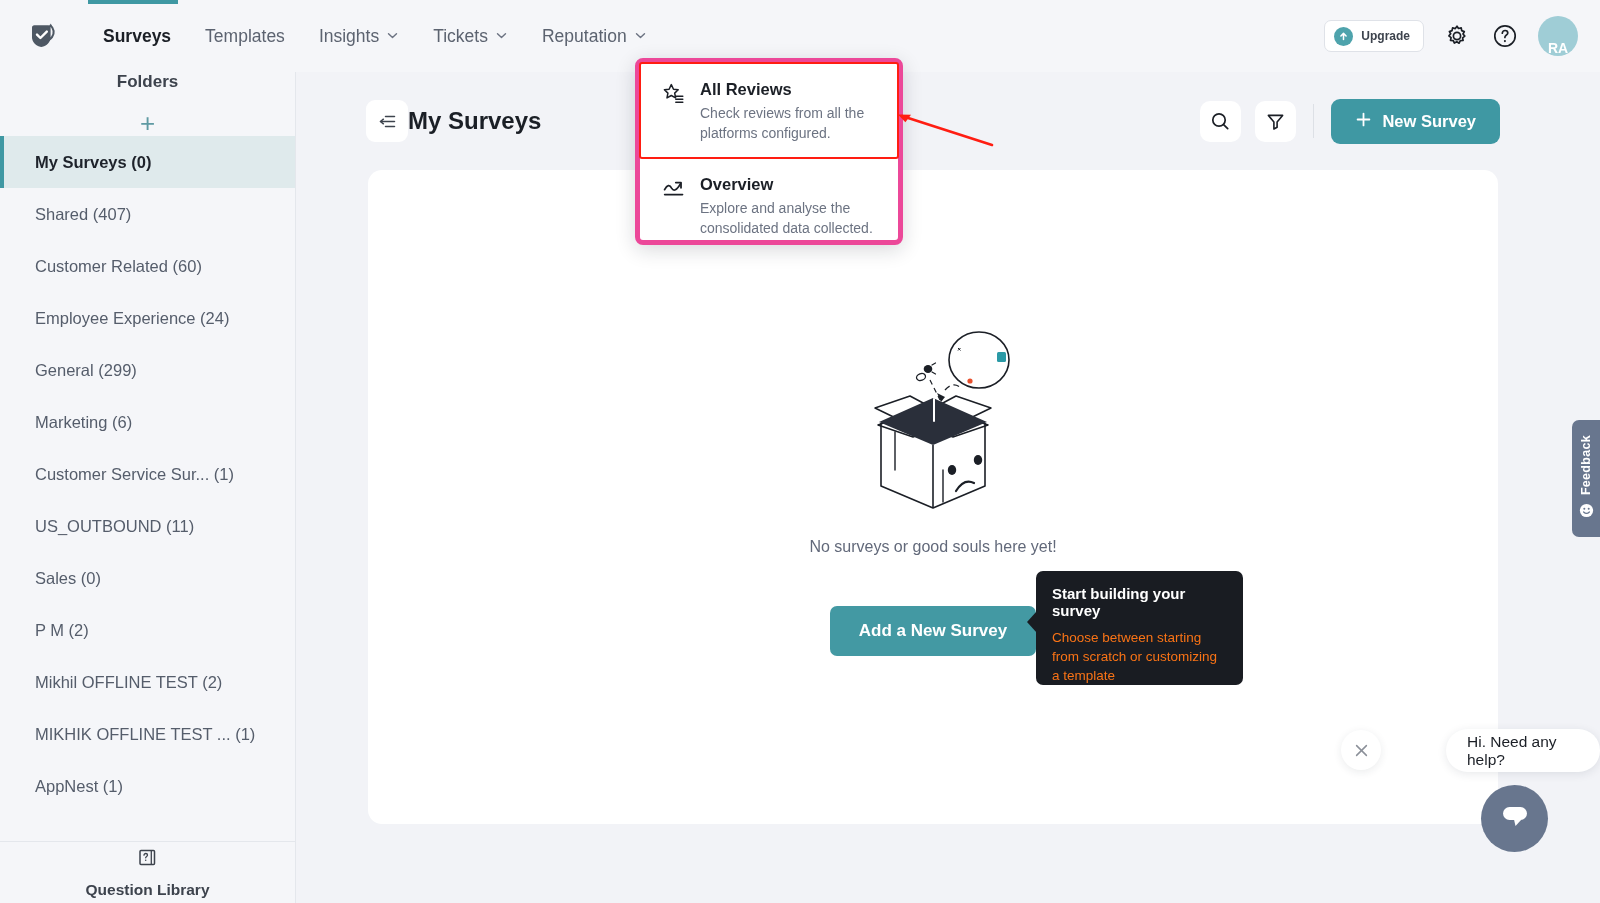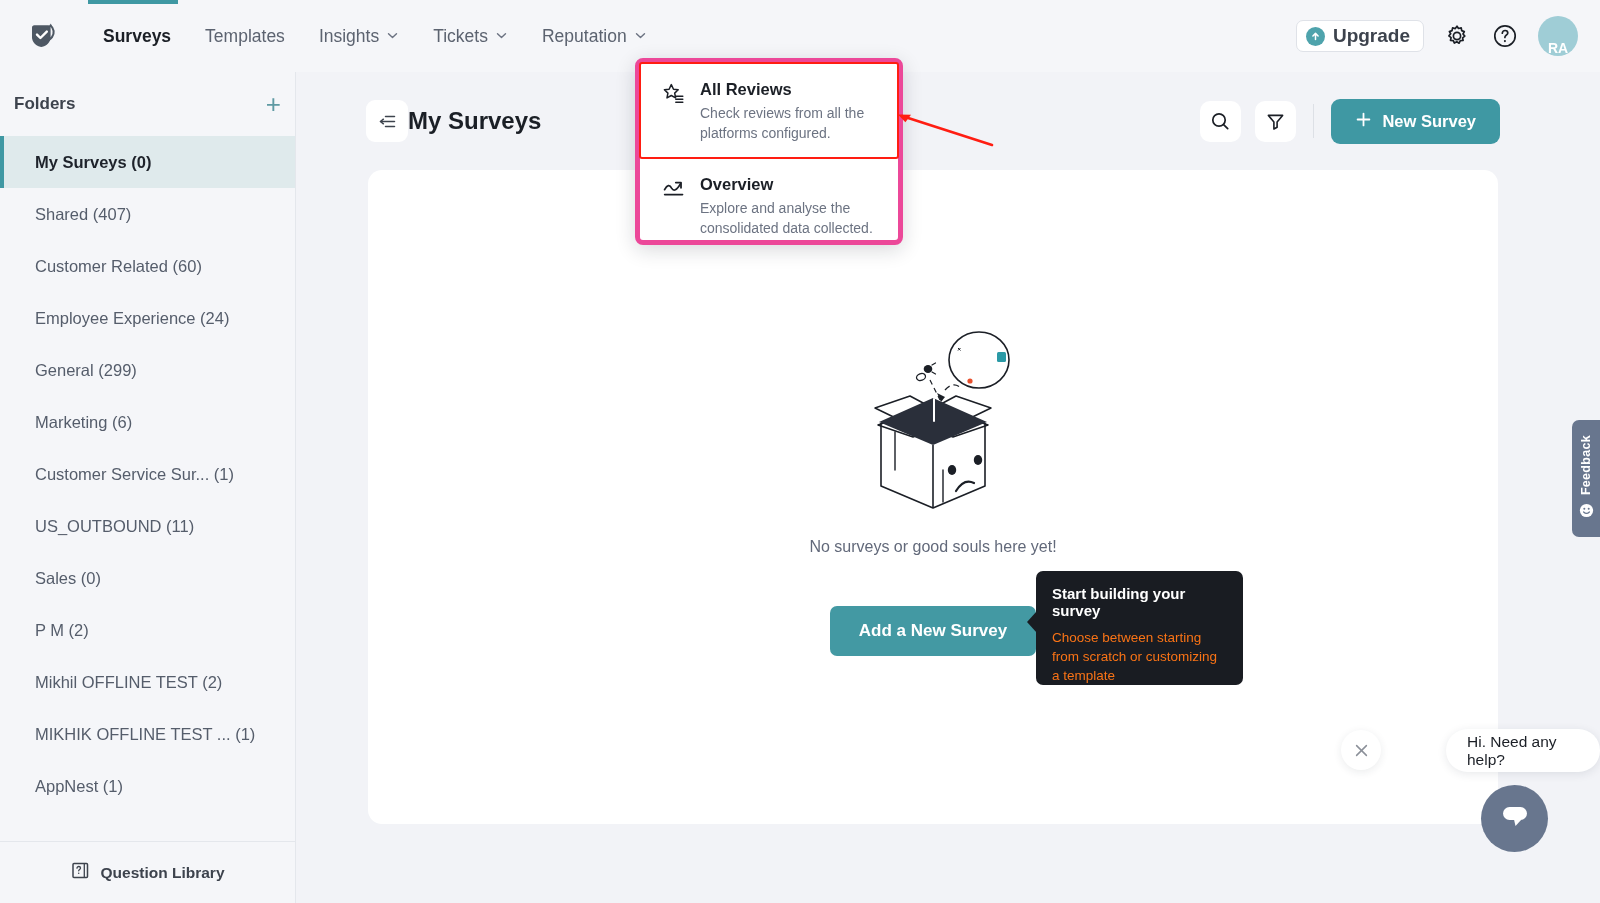--- a/index.html
+++ b/index.html
@@ -32,60 +32,61 @@
   .navitem.active { color: #1b1f26; font-weight: bold; }
   .chev { display: inline-block; }
   .nav-right {
     position: absolute; right: 22px; top: 0; height: 72px;
     display: flex; align-items: center; gap: 18px;
   }
   .upgrade-btn {
     display: flex; align-items: center; gap: 8px;
     background: #ffffff; border: 1px solid #dfe2e8; border-radius: 7px;
     height: 32px; padding: 0 13px 0 9px; cursor: pointer;
-    font-size: 19px; font-weight: bold; color: #3d434d;
+    font-size: 12px; font-weight: bold; color: #3d434d;
   }
   .upgrade-ic {
     width: 19px; height: 19px; border-radius: 50%; background: #4ea3ac;
     display: flex; align-items: center; justify-content: center;
   }
   .icon-btn { width: 30px; height: 30px; display: flex; align-items: center; justify-content: center; cursor: pointer; }
   .avatar {
     width: 40px; height: 40px; border-radius: 50%;
     background: #9fcdd6; color: #ffffff;
     display: flex; align-items: flex-end; justify-content: center;
     font-size: 14px; font-weight: bold; cursor: pointer;
   }
 
   
   .sidebar {
     position: absolute; left: 0; top: 72px; width: 296px; height: 831px;
     background: #f5f6f9; border-right: 1px solid #e4e7ec;
   }
   .folders-head {
     display: flex; align-items: center; justify-content: space-between;
-    padding: 0 14px; height: 64px;
+    padding: 0 14px; height: 64px; flex-direction: column;
   }
   .folders-title { font-size: 17px; color: #3d434d; font-weight: bold; }
   .plus-btn { font-size: 26px; color: #5f9aa3; cursor: pointer; line-height: 1; font-weight: 300; }
   .folder-list { height: 702px; overflow: hidden; }
   .folder-item {
     height: 52px; display: flex; align-items: center;
     padding-left: 35px; font-size: 16.5px; color: #555d6b; cursor: pointer;
     border-left: 4px solid transparent; padding-left: 31px;
   }
   .folder-item.active {
     background: #dfeaec; border-left: 4px solid #3f98a3;
     color: #1e232b; font-weight: bold;
   }
   .sidebar-footer {
     position: absolute; bottom: 0; left: 0; width: 295px; height: 62px;
     border-top: 1px solid #e4e7ec; background: #f5f6f9;
     display: flex; align-items: center; justify-content: center; gap: 9px;
     cursor: pointer;
+    flex-direction: column;
   }
   .qlib-label { font-size: 15.5px; font-weight: bold; color: #3d434d; }
 
   
   .content-head {
     position: absolute; left: 296px; top: 72px; width: 1304px; height: 98px;
     display: flex; align-items: center; padding: 0 100px 0 70px;
   }
   .collapse-btn {
     width: 42px; height: 42px; border-radius: 9px; background: #ffffff;

